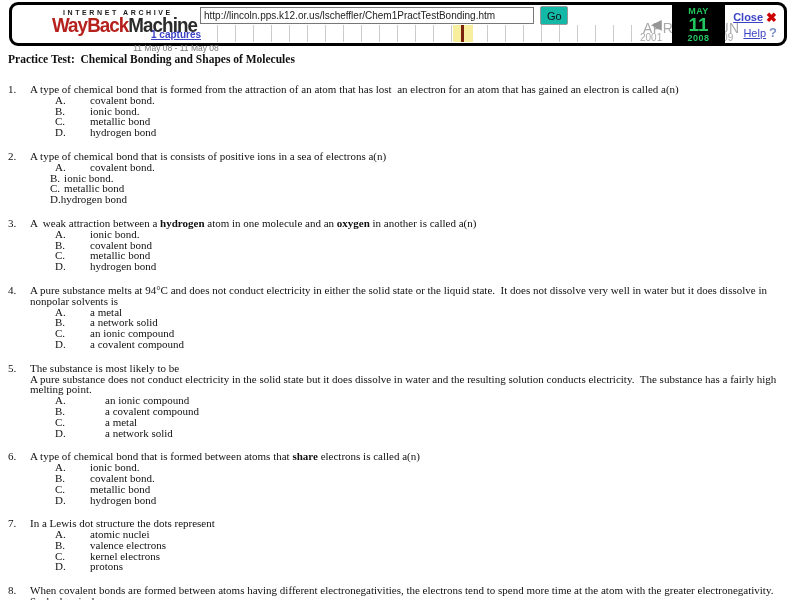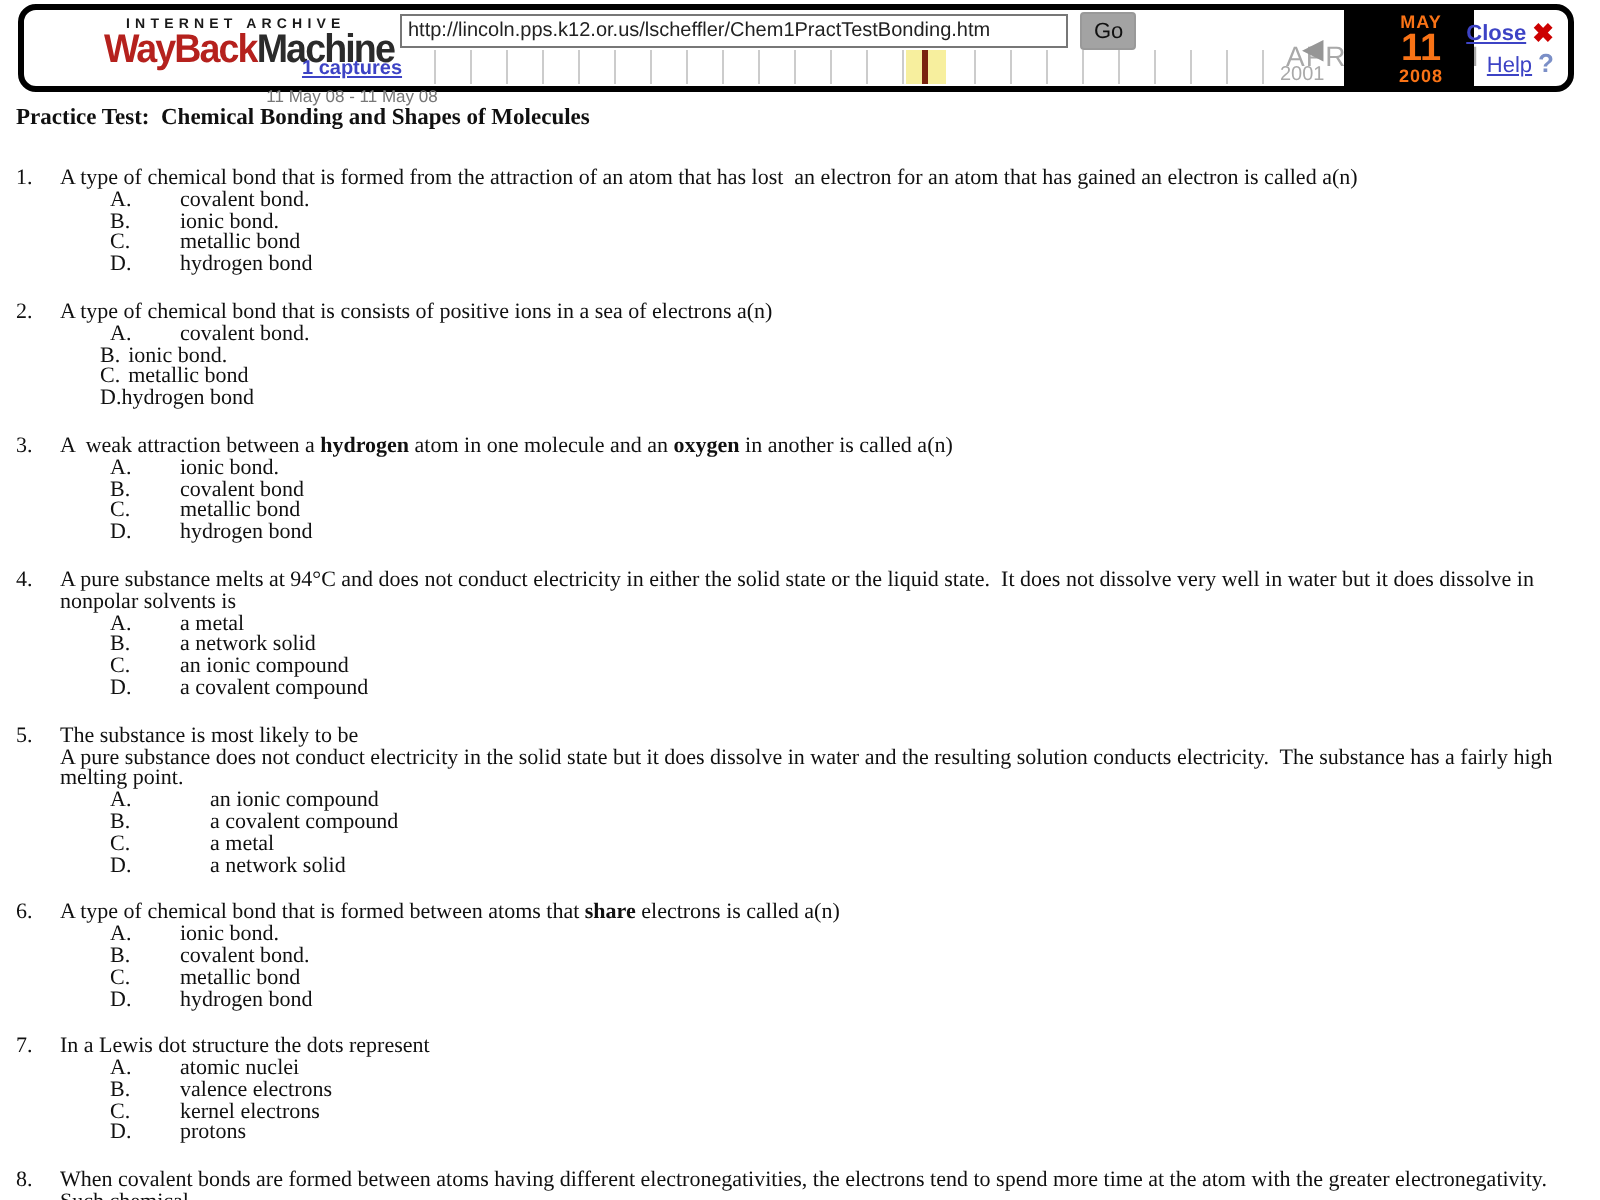--- a/index.html
+++ b/index.html
@@ -21,41 +21,41 @@
   .captures a{color:#3d43c5;font-size:10px;font-weight:bold;text-decoration:underline;cursor:pointer;}
   .date-range{font-size:8.5px;color:#777;margin-top:1px;white-space:nowrap;}
   .url-input{
     position:absolute;left:188px;top:2px;width:326px;height:13px;
     font-size:10px;font-family:"Liberation Sans",sans-serif;color:#222;
     border:1px solid #777;padding:1px 3px;
   }
   .go-btn{
     position:absolute;left:528px;top:1px;width:28px;height:19px;
     font-size:11px;font-family:"Liberation Sans",sans-serif;color:#111;
-    background:#a3a3a3;border:1px solid #999;border-radius:2px;cursor:pointer;
+    background:#14b8a6;border:1px solid #999;border-radius:2px;cursor:pointer;
   }
   .timeline{
     position:absolute;left:188px;top:20px;width:446px;height:17px;
     background:repeating-linear-gradient(90deg,transparent 0 17px,#ccc 17px 18px);
   }
   .tl-highlight{position:absolute;left:253px;top:0;width:20px;height:17px;background:#f7ef9e;cursor:pointer;}
   .tl-marker{position:absolute;left:8px;top:0;width:3px;height:17px;background:#7a2410;}
   
   .cal-prev-month,.cal-next-month{position:absolute;top:15px;color:#a9a9a9;font-size:14px;letter-spacing:.5px;cursor:pointer;}
   .cal-prev-month{left:631px;}
   .cal-next-month{left:699px;}
   .cal-prev-year,.cal-next-year{position:absolute;top:27px;color:#a9a9a9;font-size:10px;cursor:pointer;}
   .cal-prev-year{left:628px;}
   .cal-next-year{left:699px;}
   .cal-arrow{position:absolute;top:12px;color:#969696;font-size:14px;line-height:14px;cursor:pointer;}
   .arrow-left{left:639px;}
   .arrow-right{left:699px;}
   .month-block{
     position:absolute;left:660px;top:-3px;width:53px;height:44px;background:#000;
-    color:#f97316;text-align:center;border-radius:2px;padding-left:12px;
+    color:#22c55e;text-align:center;border-radius:2px;
   }
   .mb-month{font-size:9px;font-weight:bold;margin-top:4px;letter-spacing:.5px;}
   .mb-day{font-size:19px;font-weight:bold;line-height:17px;}
   .mb-year{font-size:9px;font-weight:bold;letter-spacing:.5px;}
   .close-box{position:absolute;right:7px;top:2px;white-space:nowrap;cursor:pointer;}
   .close-box a{color:#3d43c5;font-size:11px;font-weight:bold;text-decoration:underline;}
   .close-x{color:#cc0000;font-weight:bold;font-size:13px;margin-left:3px;vertical-align:-1px;}
   .help-box{position:absolute;right:7px;top:18px;white-space:nowrap;cursor:pointer;}
   .help-box a{color:#3d43c5;font-size:11px;text-decoration:underline;}
   .help-q{color:#7b8fc7;font-weight:bold;font-size:13px;margin-left:3px;}

